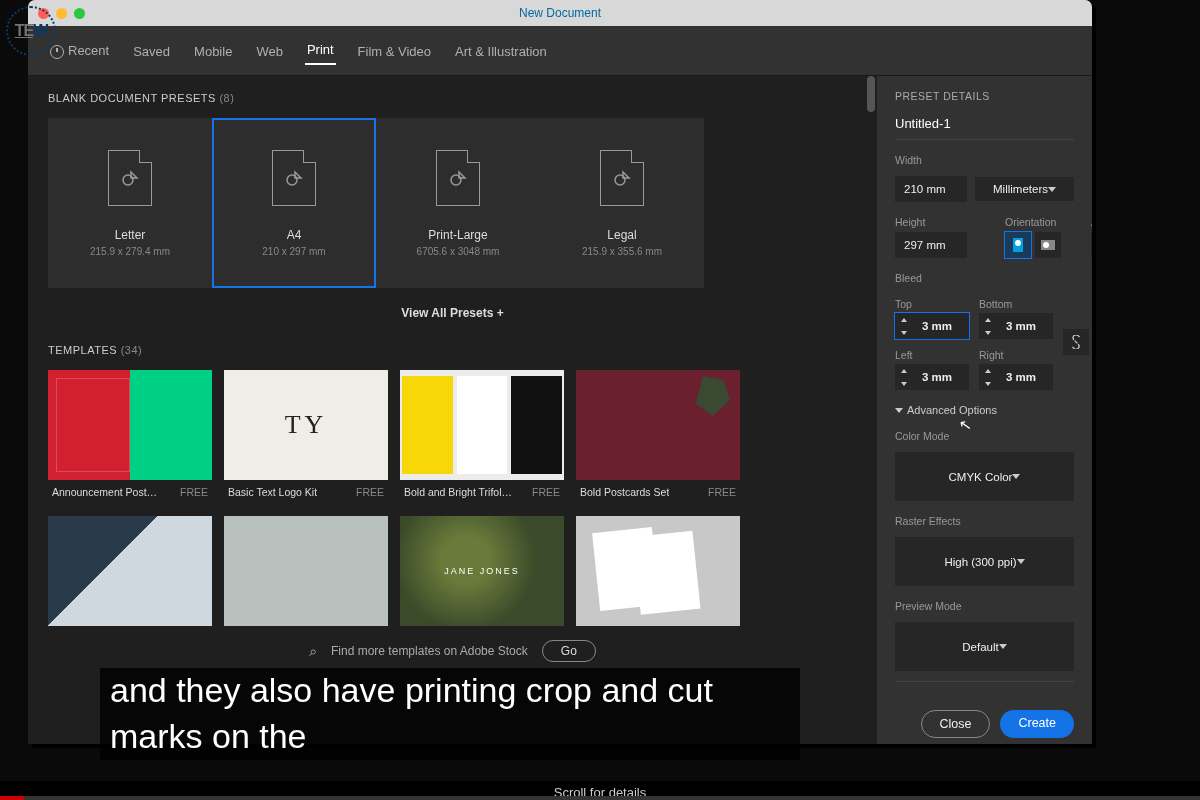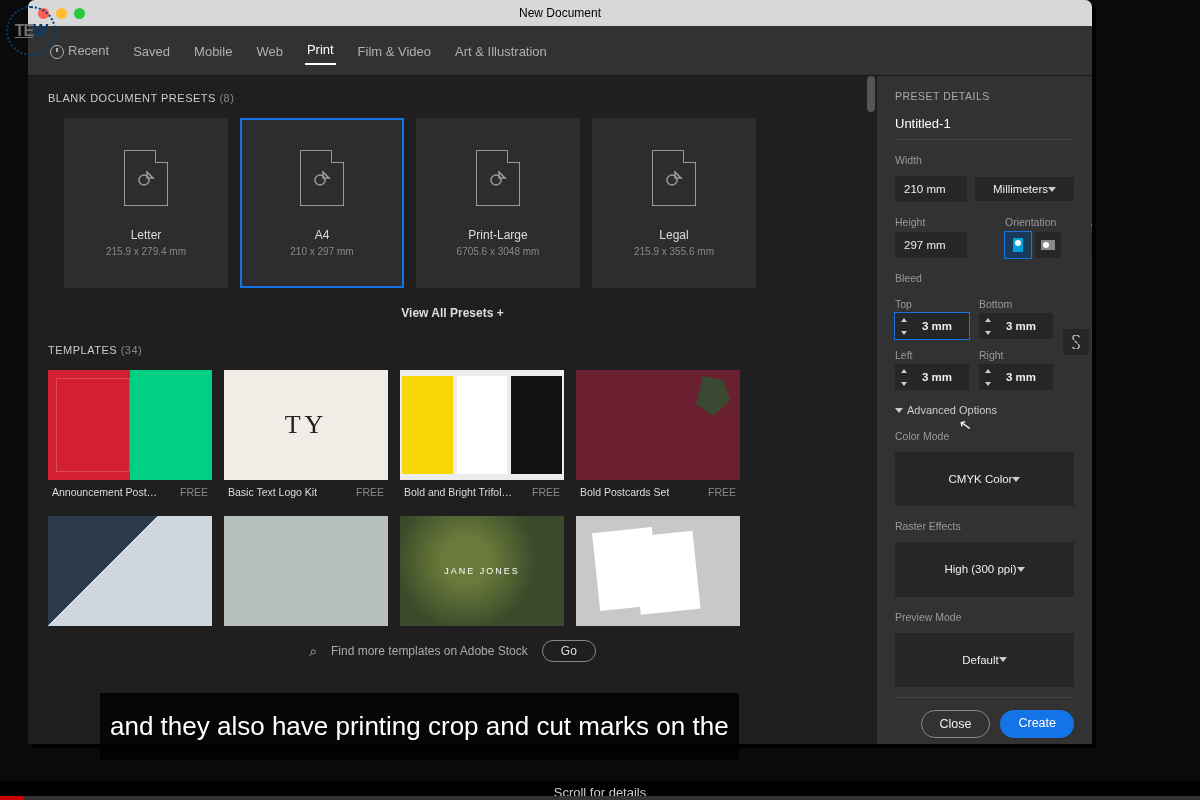--- a/index.html
+++ b/index.html
@@ -7,32 +7,32 @@
 .logo { position:absolute; top:6px; left:6px; z-index:100; }
 .logo-ring { width:50px; height:50px; border:2px dotted #083a6b; border-radius:50%; display:flex; align-items:center; justify-content:center; }
 .logo-text { font-weight:900; font-size:16px; letter-spacing:-1px; }
 .logo-text span:first-child { color:#737373;text-decoration:underline; }
 .logo-text span:last-child { color:#083a6b; }
 .dialog { position:absolute; top:0; left:28px; width:1064px; height:744px; background:#323232; border-radius:7px 7px 0 0; box-shadow:4px 4px 0 #000; overflow:hidden; }
 .titlebar { height:26px; background:#d8d8d8; display:flex; align-items:center; padding:0 10px; position:relative; }
 .traffic { display:flex; gap:7px; }
 .tdot { width:11px; height:11px; border-radius:50%; }
 .tdot.r { background:#ff5f56; } .tdot.y { background:#ffbd2e; } .tdot.g { background:#27c93f; }
-.title { position:absolute; left:0; right:0; text-align:center; font-size:12px; color:#000000; pointer-events:none; }
+.title { position:absolute; left:0; right:0; text-align:center; font-size:12px; color:#0369a1; pointer-events:none; }
 .tabs { display:flex; align-items:flex-end; gap:20px; padding:10px 20px; background:#323232; border-bottom:1px solid #1a1a1a; }
 .tab { color:#b0b0b0; font-size:13px; padding:6px 2px; cursor:pointer; }
 .tab.active { color:#fff; border-bottom:2px solid #fff; }
 .clock-icon { width:14px; height:14px; border:1.5px solid #b0b0b0; border-radius:50%; position:relative; display:inline-block; vertical-align:middle; margin-right:4px; }
 .clock-icon::after { content:''; position:absolute; top:2px; left:5px; width:1.5px; height:4px; background:#b0b0b0; }
 .body { display:flex; height:calc(100% - 68px); }
 .left { flex:1; background:#1f1f1f; padding:16px 20px; overflow:hidden; position:relative; }
 .scrollbar { position:absolute; right:2px; top:0; width:8px; height:36px; background:#555; border-radius:4px; }
 .section-title { color:#ccc; font-size:11px; letter-spacing:.5px; margin-bottom:14px; }
 .section-title .count { color:#888; }
-.presets { display:flex; gap:12px; margin-bottom:18px;margin-left:16px; }
+.presets { display:flex; gap:0; margin-bottom:18px; }
 .preset { width:164px; height:170px; background:#2d2d2d; border:1px solid transparent; display:flex; flex-direction:column; align-items:center; justify-content:center; cursor:pointer; }
 .preset.sel { border:2px solid #1473e6; }
 .preset-icon { width:44px; height:56px; border:1.5px solid #999; position:relative; margin-bottom:22px; }
 .preset-icon::before { content:''; position:absolute; top:-1px; right:-1px; width:12px; height:12px; background:#2d2d2d; border-left:1.5px solid #999; border-bottom:1.5px solid #999; }
 .preset-icon svg { position:absolute; top:50%; left:50%; transform:translate(-50%,-50%); }
 .preset-name { color:#ddd; font-size:12px; margin-bottom:4px; }
 .preset-dim { color:#888; font-size:10px; }
 .viewall { text-align:center; color:#ddd; font-size:12px; font-weight:600; margin-bottom:24px; cursor:pointer; }
 .tmpl-grid { display:flex; flex-wrap:wrap; gap:12px; }
 .tmpl { width:164px; }
@@ -61,25 +61,25 @@
 .spin-up,.spin-down { height:13px; display:flex; align-items:center; justify-content:center; cursor:pointer; }
 .spin-up::before { content:''; border-left:3px solid transparent; border-right:3px solid transparent; border-bottom:4px solid #ccc; }
 .spin-down::before { content:''; border-left:3px solid transparent; border-right:3px solid transparent; border-top:4px solid #ccc; }
 .bleed-grid { display:grid; grid-template-columns:1fr 1fr auto; gap:6px 10px; align-items:end; }
 .bleed-cell .field-label { margin-bottom:3px; }
 .bleed-input { display:flex; }
 .bleed-input.sel { outline:1px solid #1473e6; }
 .link-btn { grid-row:span 2; width:26px; height:26px; background:#262626; display:flex; align-items:center; justify-content:center; align-self:center; cursor:pointer; }
 .adv-head { display:flex; align-items:center; gap:4px; color:#ccc; font-size:11px; cursor:pointer; margin-top:4px; }
 .chev-d { width:0; height:0; border-left:4px solid transparent; border-right:4px solid transparent; border-top:5px solid #ccc; }
-.footer-btns { margin-top:auto; display:flex; justify-content:flex-end; gap:10px; padding-top:12px; border-top:1px solid #444; }
+.footer-btns { margin-top:auto; display:flex; justify-content:flex-end; gap:10px; padding-top:28px; border-top:1px solid #444; }
 .btn { padding:6px 18px; border-radius:16px; font-size:12.5px; cursor:pointer; }
 .btn-close { border:1px solid #888; color:#eee; background:transparent; }
 .btn-create { background:#1473e6; color:#fff; border:none; }
-.caption { position:absolute; left:100px; bottom:40px; background:rgba(0,0,0,.78); color:#fff; font-size:26px; padding:16px 10px; line-height:1.35; max-width:700px; }
+.caption { position:absolute; left:100px; bottom:40px; background:rgba(0,0,0,.78); color:#fff; font-size:34px; padding:0 10px; line-height:1.35; max-width:700px; }
 .progress { position:absolute; bottom:0; left:0; right:0; height:4px; background:#333; }
 .progress-fill { height:100%; width:2%; background:#c00; }
 .scroll-hint { position:absolute; bottom:-4px; left:0; right:0; text-align:center; color:#ccc; font-size:13px; background:#000; padding:4px 0; }
 .cursor { position:absolute; right:228px; top:416px; color:#fff; font-size:15px; z-index:50; transform:rotate(-10deg); }
 
 .t1 { background:linear-gradient(90deg,#d32030 50%,#00d084 50%); }
 .t1::after { content:''; position:absolute; inset:8px 50% 8px 8px; border:1px solid #fff3; }
 .t2 { background:#f0ede6; }
 .t2::after { content:'TY'; position:absolute; inset:0; display:flex; align-items:center; justify-content:center; font-size:26px; color:#222; font-family:serif; letter-spacing:4px; }
 .t3 { background:#ececec; display:flex; }

